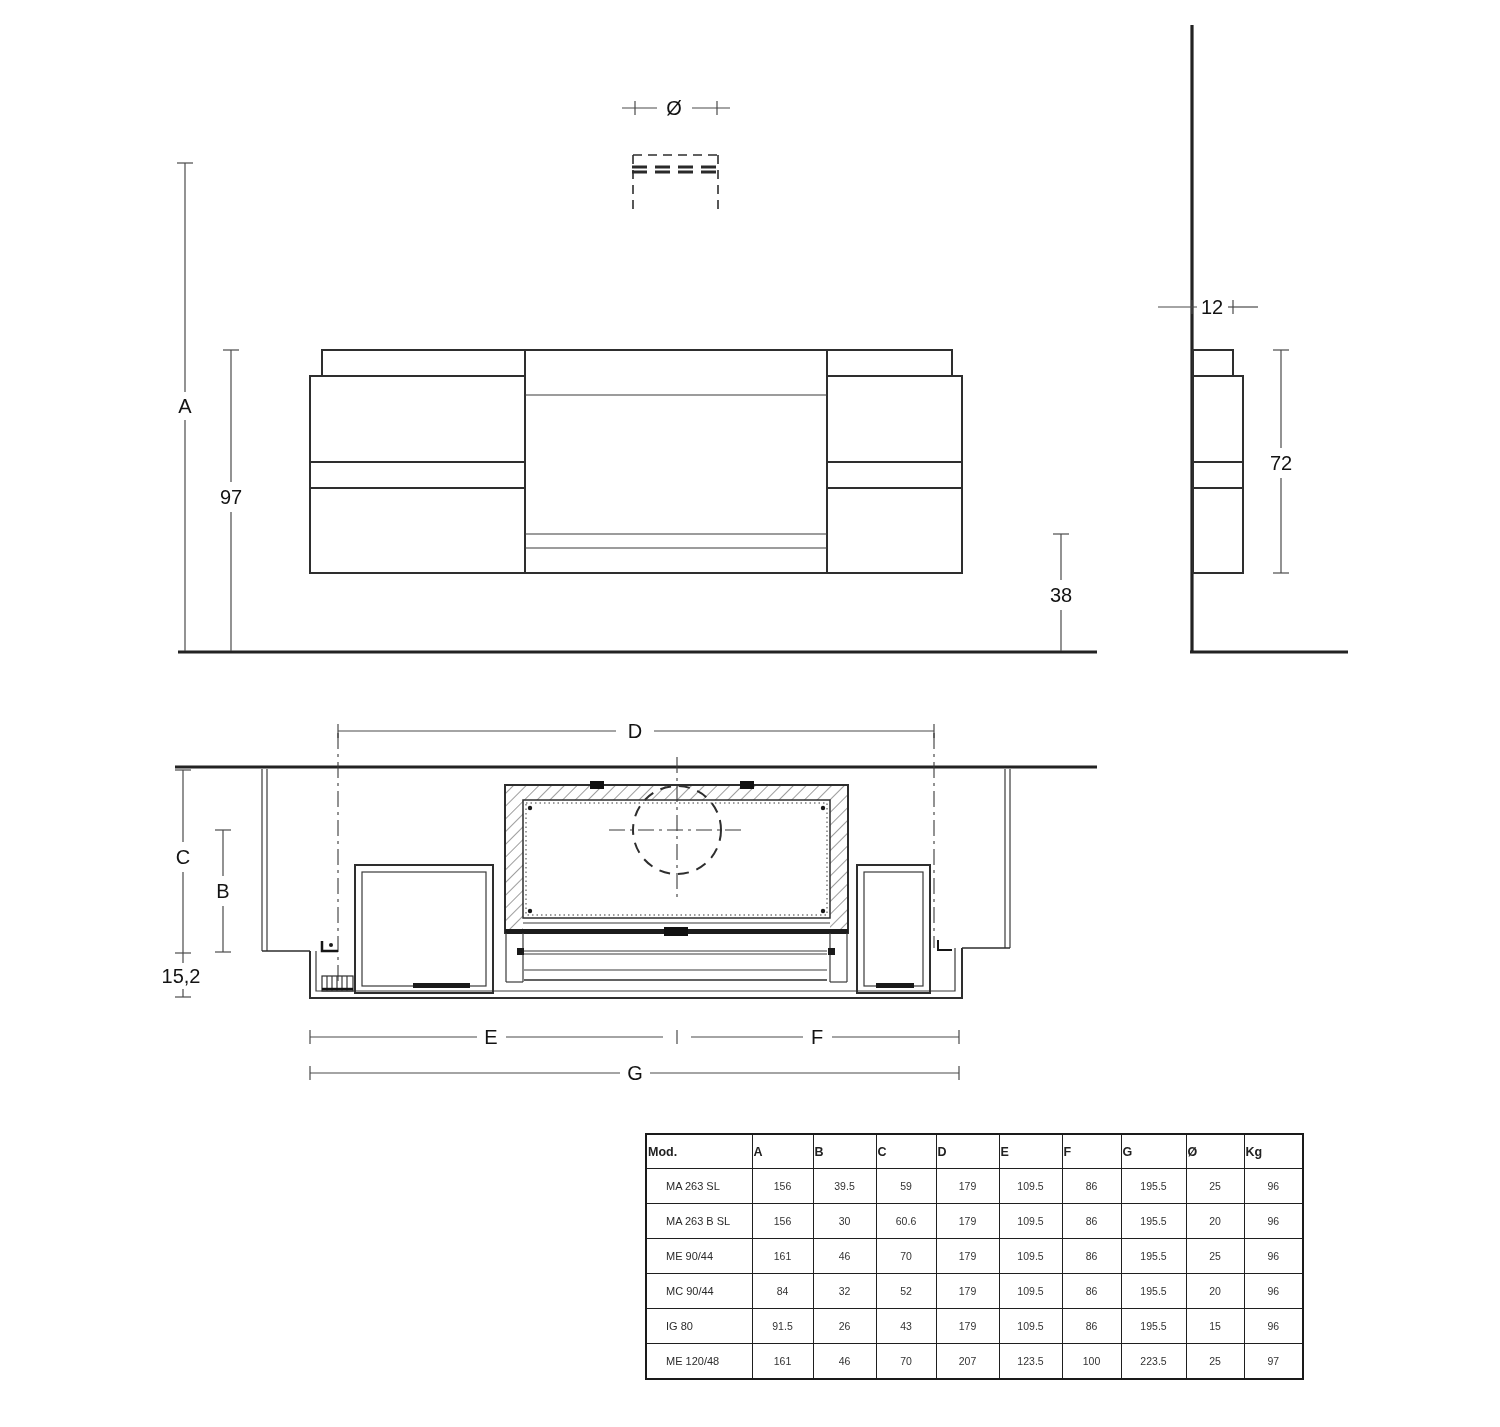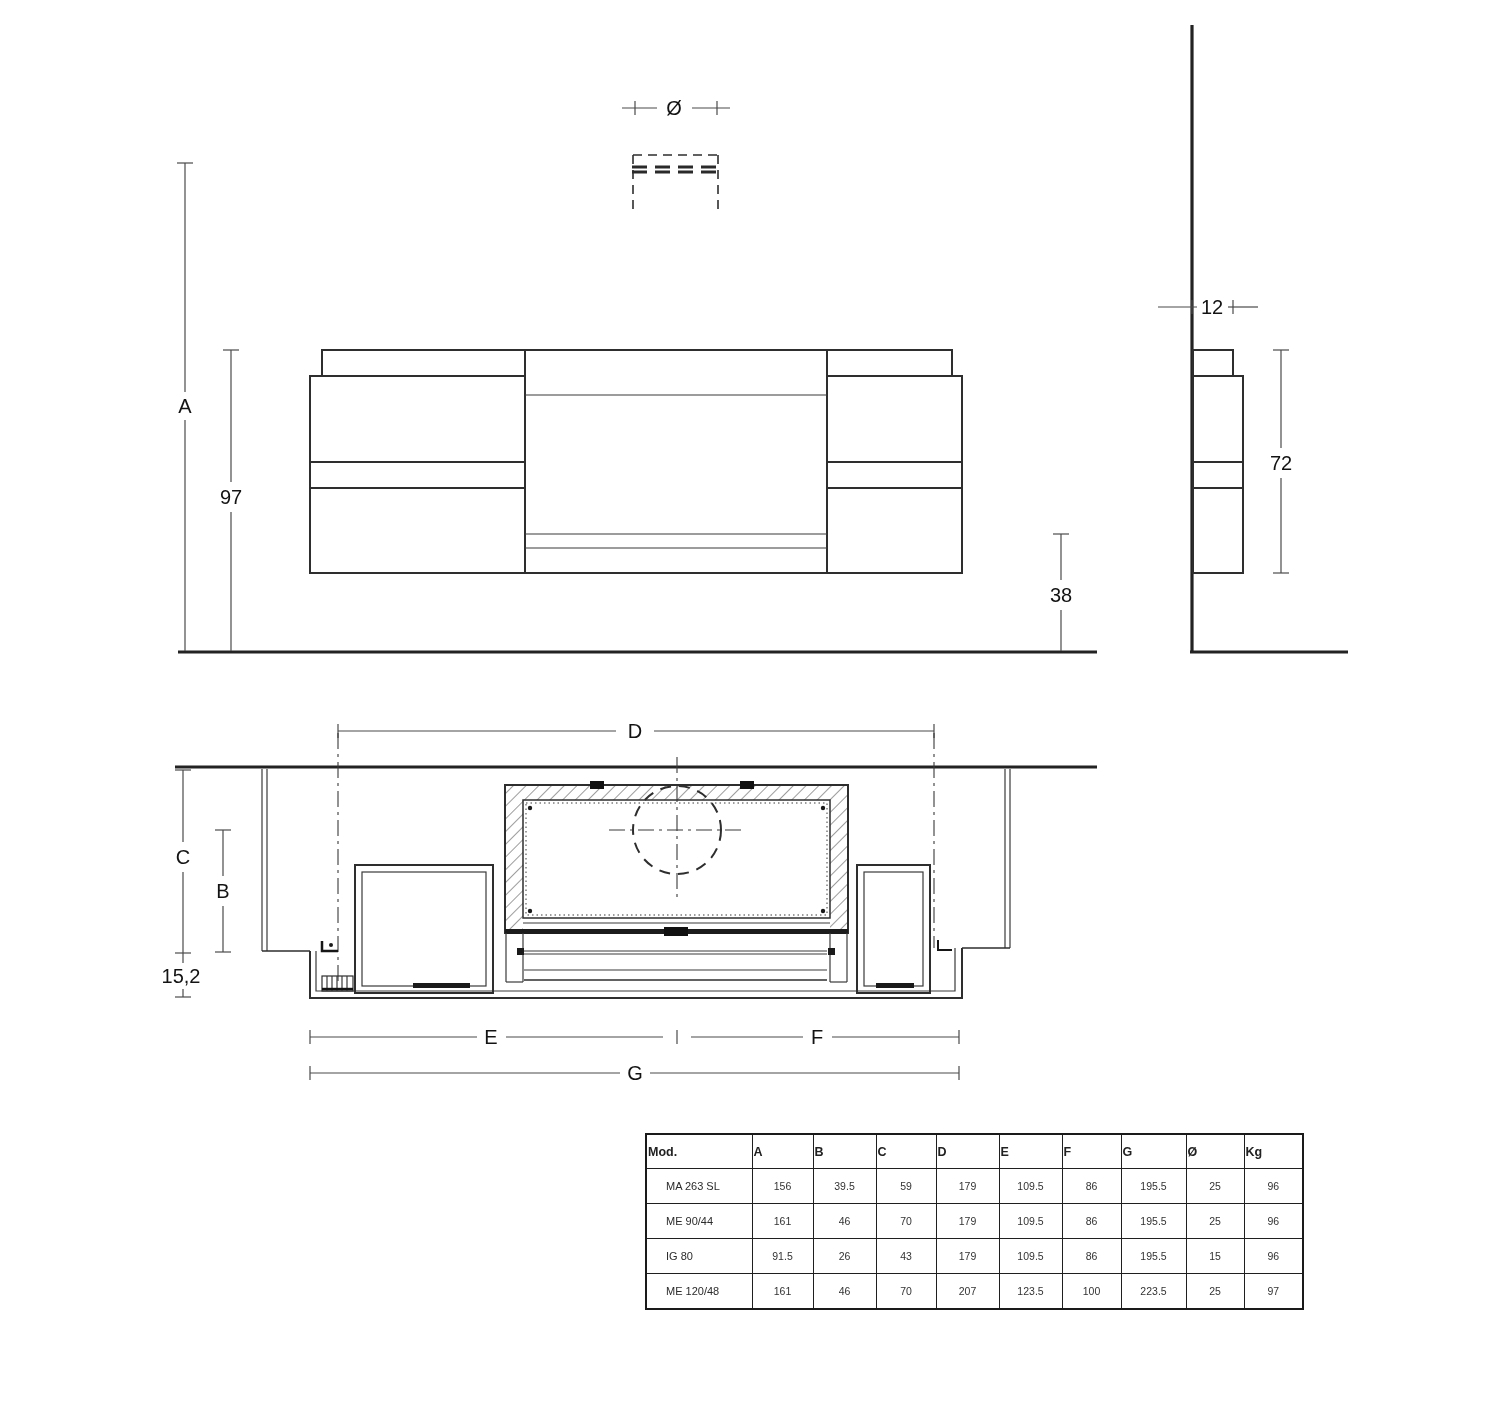--- a/index.html
+++ b/index.html
@@ -298,29 +298,53 @@
           <td>39.5</td>
         <td>59</td>
           <td>179</td>
         <td>109.5</td>
           <td>86</td>
         <td>195.5</td>
           <td>25</td>
         <td>96</td>
       </tr>
       <tr>
+        <td class="model">MA 263 B SL</td>
+        <td>156</td>
+          <td>30</td>
+        <td>60.6</td>
+          <td>179</td>
+        <td>109.5</td>
+          <td>86</td>
+        <td>195.5</td>
+          <td>20</td>
+        <td>96</td>
+      </tr>
+      <tr>
         <td class="model">ME 90/44</td>
         <td>161</td>
           <td>46</td>
         <td>70</td>
           <td>179</td>
         <td>109.5</td>
           <td>86</td>
         <td>195.5</td>
           <td>25</td>
+        <td>96</td>
+      </tr>
+      <tr>
+        <td class="model">MC 90/44</td>
+        <td>84</td>
+          <td>32</td>
+        <td>52</td>
+          <td>179</td>
+        <td>109.5</td>
+          <td>86</td>
+        <td>195.5</td>
+          <td>20</td>
         <td>96</td>
       </tr>
       <tr>
         <td class="model">IG 80</td>
         <td>91.5</td>
           <td>26</td>
         <td>43</td>
           <td>179</td>
         <td>109.5</td>
           <td>86</td>

